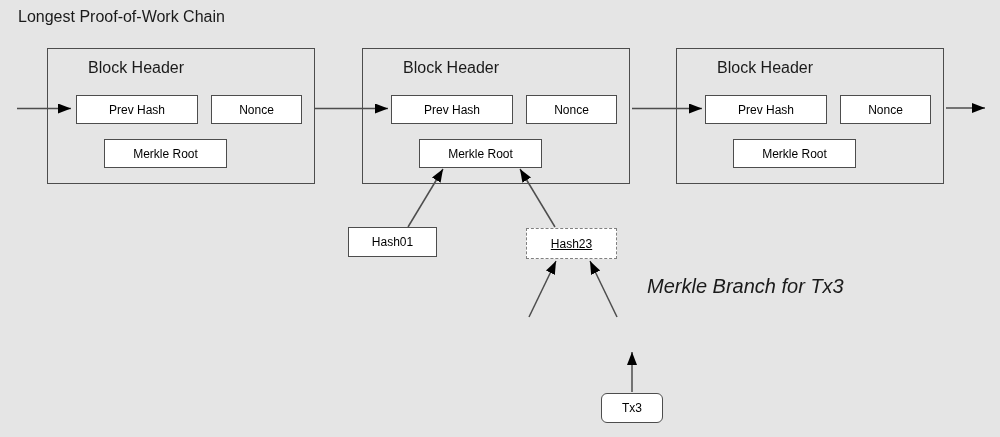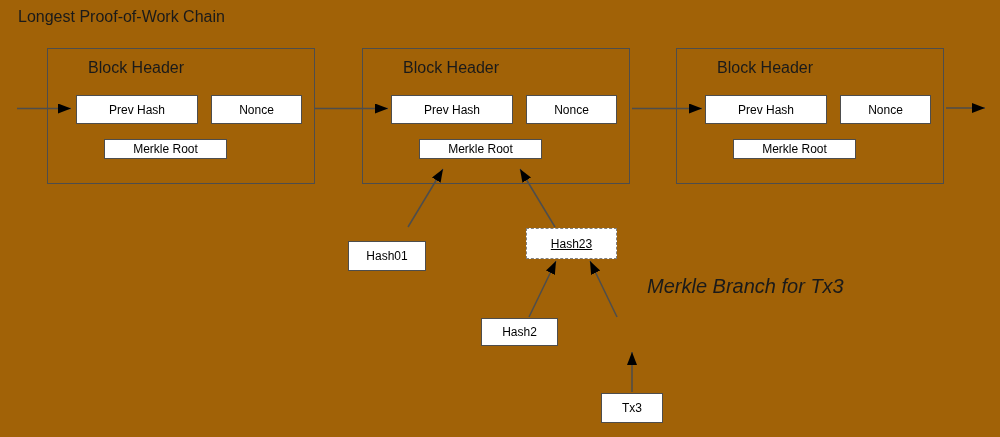--- a/index.html
+++ b/index.html
@@ -1,20 +1,20 @@
 <!DOCTYPE html>
 <html><head>
 <meta charset="utf-8">
 <style>
   html, body { margin: 0; padding: 0; background: #ffffff; }
   .canvas {
     position: relative;
     width: 1000px;
     height: 437px;
-    background: #a16207;
+    background: #e5e5e5;
     font-family: "Liberation Sans", "DejaVu Sans", sans-serif;
     color: #000000;
     overflow: hidden;
   }
   .diagram-title {
     position: absolute;
     left: 18px;
     top: 8px;
     font-size: 16px;
     color: #1a1a1a;
@@ -63,21 +63,21 @@
     background: #ffffff;
     font-size: 12px;
     color: #000000;
     box-sizing: border-box;
     white-space: nowrap;
     z-index: 1;
   }
   .dashed { border: 1.5px dashed #808080; }
   .prev-hash { left: 28px; top: 46px; width: 122px; height: 29px; }
   .nonce     { left: 163px; top: 46px; width: 91px; height: 29px; }
-  .merkle    { left: 56px; top: 90px; width: 123px; height: 20px; }
+  .merkle    { left: 56px; top: 90px; width: 123px; height: 29px; }
   .node { position: absolute; z-index: 1; }
 </style>
 </head>
 <body>
 
 <div class="canvas">
 
   <svg class="arrow-layer" width="1000" height="437" viewBox="0 0 1000 437" xmlns="http://www.w3.org/2000/svg">
     <defs>
       <marker id="ah" markerUnits="userSpaceOnUse" markerWidth="15" markerHeight="12" refX="13" refY="5" orient="auto">
@@ -113,20 +113,19 @@
     <div class="box merkle">Merkle Root</div>
   </div>
 
   <div class="block" style="left:676px;">
     <div class="block-title">Block Header</div>
     <div class="box prev-hash">Prev Hash</div>
     <div class="box nonce">Nonce</div>
     <div class="box merkle">Merkle Root</div>
   </div>
 
-  <div class="box node" style="left:348px; top:241px; width:78px; height:30px;">Hash01</div>
+  <div class="box node" style="left:348px; top:227px; width:89px; height:30px;">Hash01</div>
   <div class="box node dashed" style="left:526px; top:228px; width:91px; height:31px;text-decoration:underline;">Hash23</div>
-  <div class="box node" style="left:481px; top:318px; width:77px; height:28px;">Hash2</div>
-  <div class="box node" style="left:601px; top:393px; width:62px; height:30px;">Tx3</div>
+  <div class="box node" style="left:601px; top:393px; width:62px; height:30px;border-radius:6px;">Tx3</div>
 
   <div class="annotation">Merkle Branch for Tx3</div>
 
 </div>
 
 </body></html>

